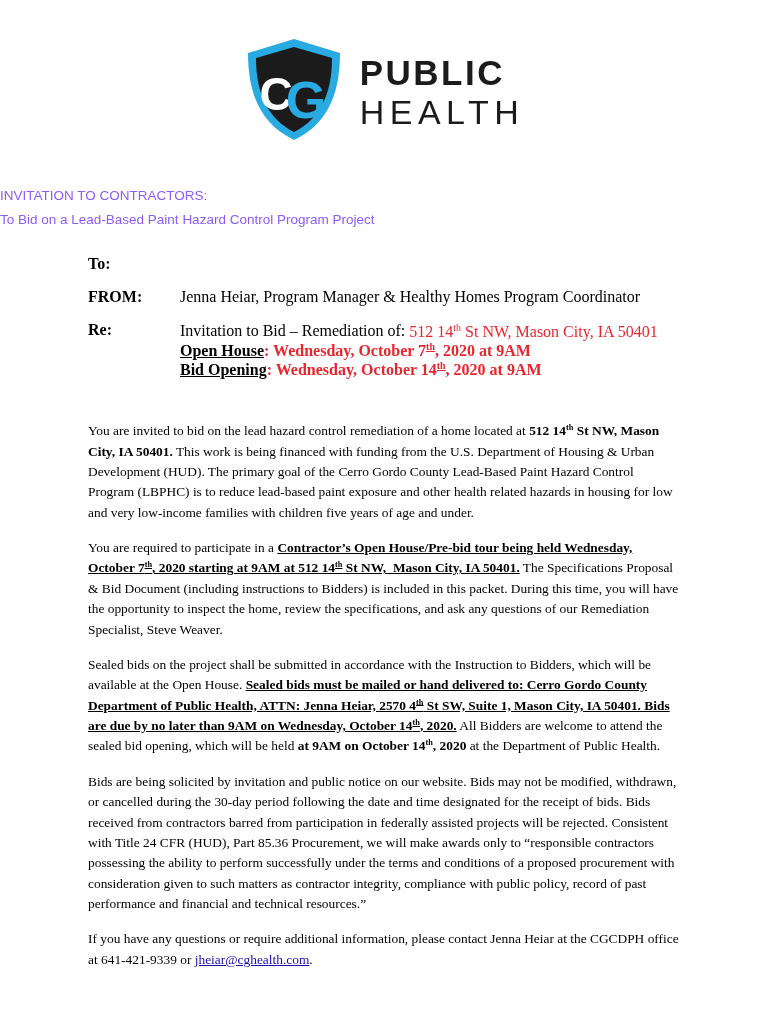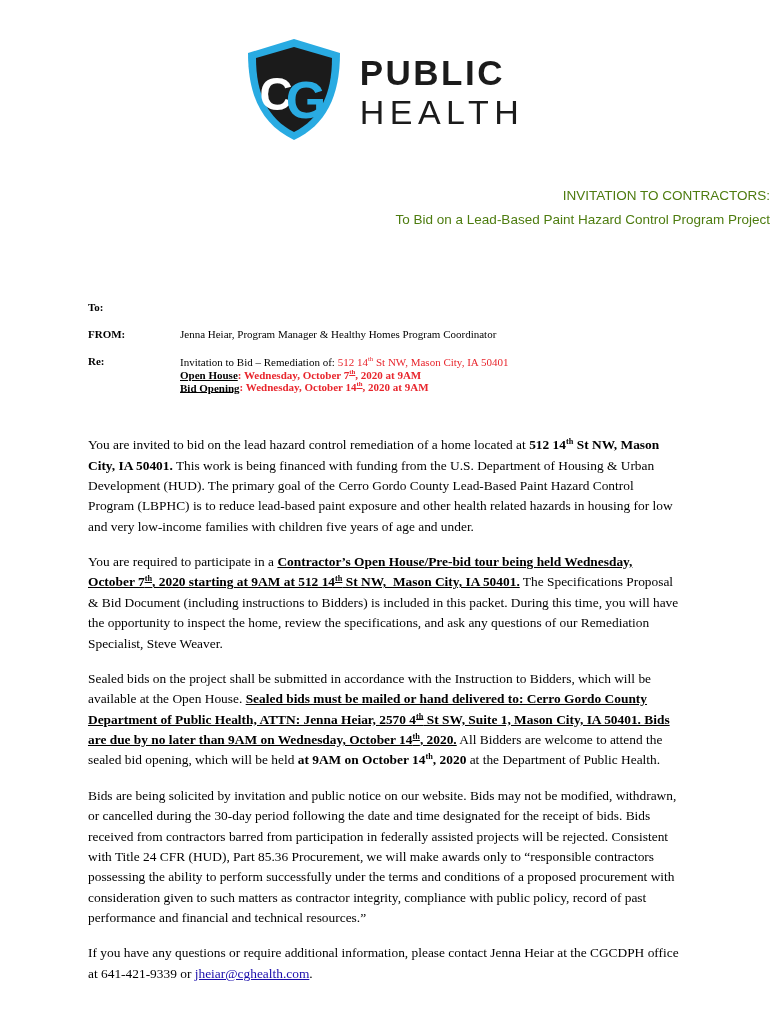--- a/index.html
+++ b/index.html
@@ -56,31 +56,31 @@
     font-weight: normal;
     font-size: 34px;
     letter-spacing: 5.5px;
     color: #1b1b1b;
     margin-top: 5px;
   }
 
   
   .title-block {
     margin-top: 42px;
-    text-align: right;
+    text-align: left;
     font-family: "Liberation Sans", sans-serif;
     font-size: 13.5px;
     line-height: 1.75;
-    color: #4d7c0f;
+    color: #8b5cf6;
   }
 
   
   .fields {
-    margin: 70px 0 0 88px;
-    font-size: 11px;
+    margin: 24px 0 0 88px;
+    font-size: 16px;
   }
   .field-row {
     display: flex;
     margin-bottom: 15px;
   }
   .field-label {
     width: 92px;
     font-weight: bold;
     flex: none;
   }

